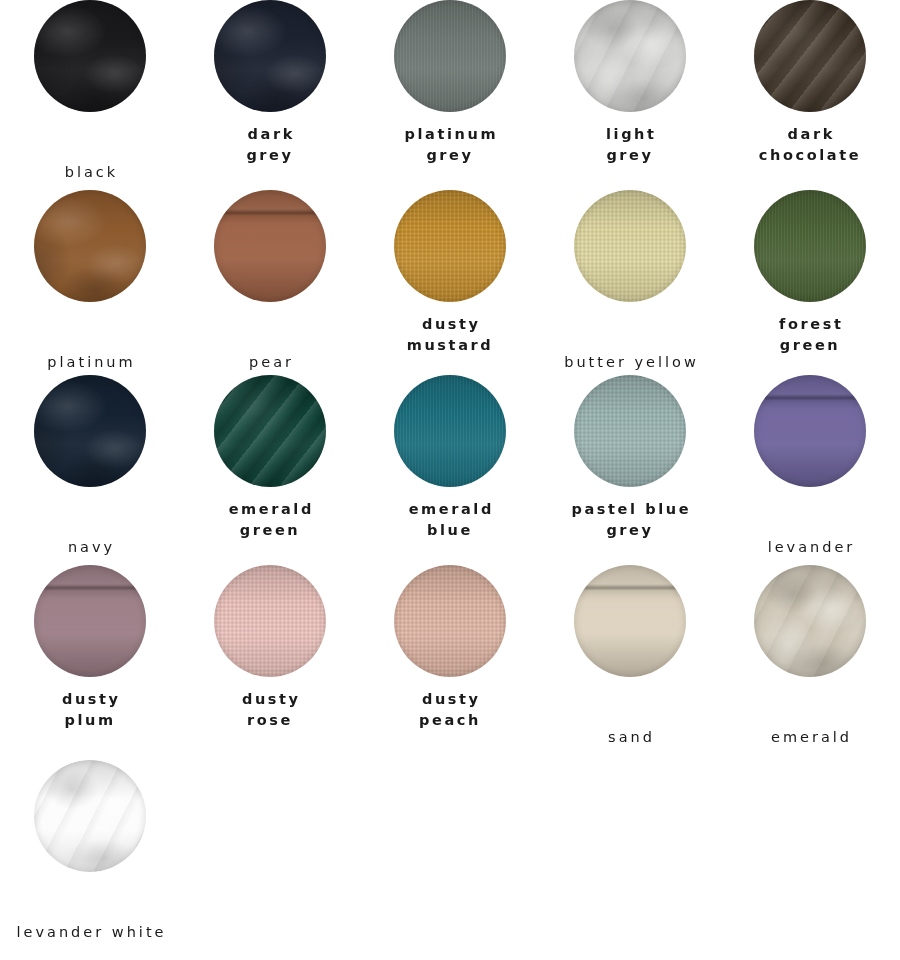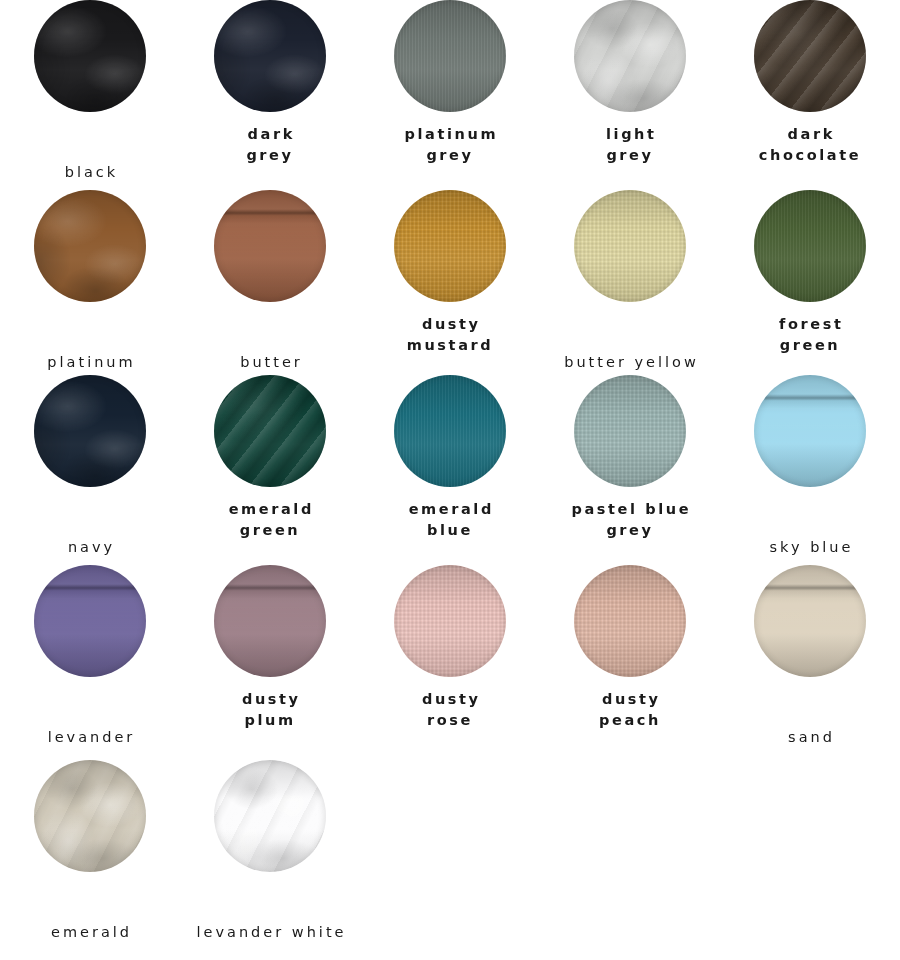--- a/index.html
+++ b/index.html
@@ -180,21 +180,21 @@
         <div class="tex drape-soft"></div>
         <div class="tex vshade"></div>
       </div>
       <div class="label wide">platinum</div>
     </div>
     <div class="swatch-cell">
       <div class="chip rim" style="background-color: rgb(156, 97, 69);">
         <div class="tex seam-h"></div>
         <div class="tex vshade"></div>
       </div>
-      <div class="label wide">butter</div>
+      <div class="label wide">pear</div>
     </div>
     <div class="swatch-cell">
       <div class="chip rim" style="background-color: rgb(202, 147, 48);">
         <div class="tex weave-cross"></div>
         <div class="tex vshade"></div>
       </div>
       <div class="label tight">dusty
 mustard</div>
     </div>
     <div class="swatch-cell">
@@ -237,27 +237,20 @@
     </div>
     <div class="swatch-cell">
       <div class="chip rim" style="background-color: rgb(159, 185, 183);">
         <div class="tex weave-cross"></div>
         <div class="tex vshade"></div>
       </div>
       <div class="label tight">pastel blue
 grey</div>
     </div>
     <div class="swatch-cell">
-      <div class="chip rim" style="background-color: rgb(158, 217, 238);">
-        <div class="tex seam-h"></div>
-        <div class="tex vshade"></div>
-      </div>
-      <div class="label wide">sky blue</div>
-    </div>
-    <div class="swatch-cell">
       <div class="chip rim" style="background-color: rgb(110, 100, 156);">
         <div class="tex seam-h"></div>
         <div class="tex vshade"></div>
       </div>
       <div class="label wide">levander</div>
     </div>
     <div class="swatch-cell">
       <div class="chip rim" style="background-color: rgb(155, 125, 134);">
         <div class="tex seam-h"></div>
         <div class="tex vshade"></div>

